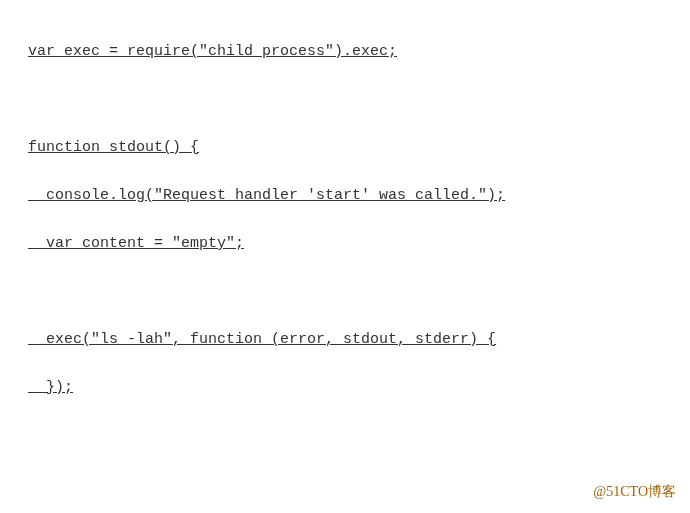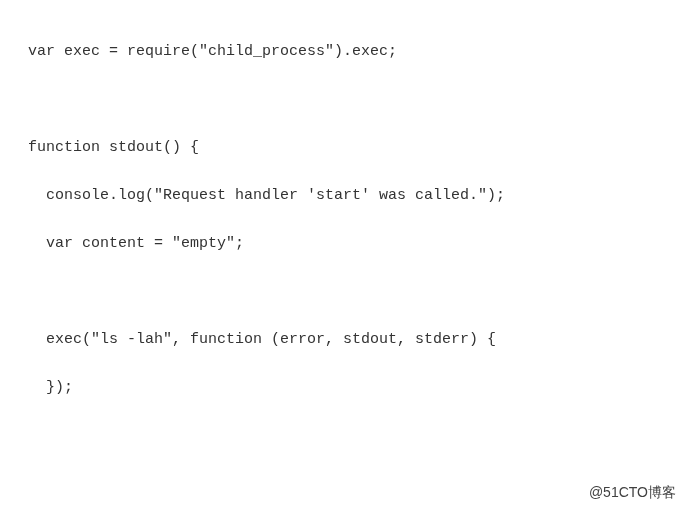--- a/index.html
+++ b/index.html
@@ -18,27 +18,28 @@
       padding: 16px 28px;
       position: relative;
     }
     .code-block {
       white-space: pre;
       font-family: "Courier New", Courier, monospace;
     }
     .line {
       display: block;
       min-height: 1.6em;
+      text-decoration: underline;
     }
     .watermark {
       position: absolute;
       bottom: 10px;
       right: 14px;
-      color: #404040;
-      font-family: Liberation Sans, sans-serif;
+      color: #a16207;
+      font-family: Liberation Serif, serif;
       font-size: 14px;
     }
   </style>
 </head>
 <body>
 
 <div class="code-block">
 <span class="line">var exec = require("child_process").exec;</span>
 <span class="line"></span>
 <span class="line">function stdout() {</span>

